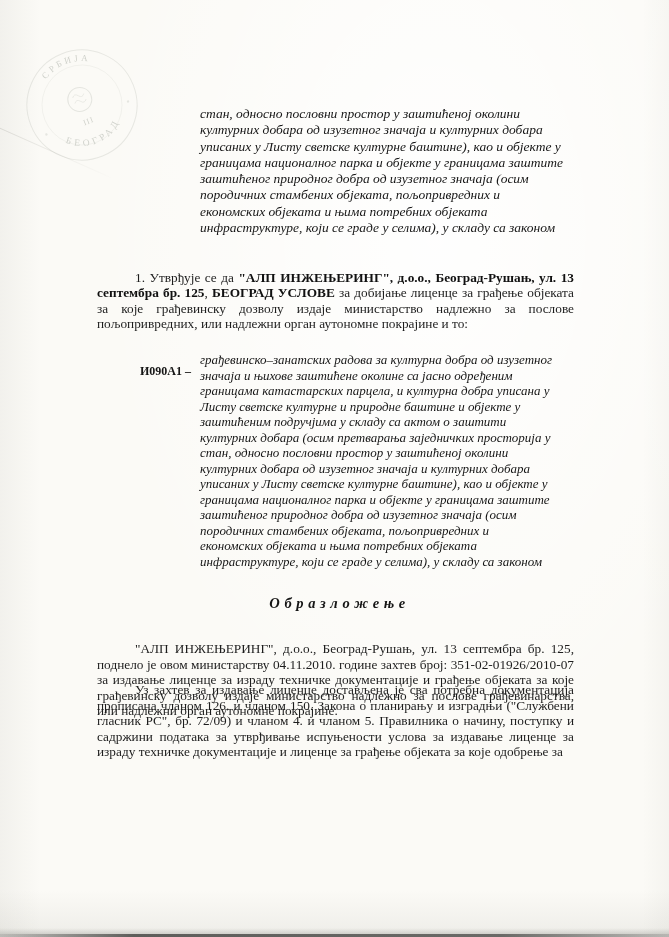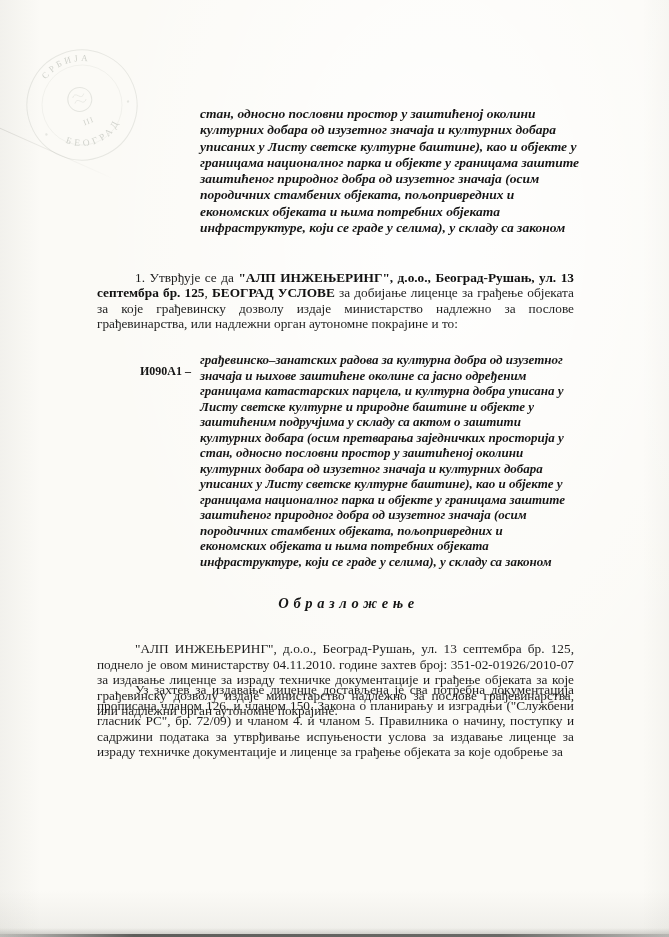--- a/index.html
+++ b/index.html
@@ -37,21 +37,21 @@
   
   .stamp{
     position:absolute;left:22px;top:45px;width:120px;height:120px;
     transform:rotate(-22deg);
     opacity:.34;
   }
   .stamp svg{display:block;}
 
   
   .boldital{
-    font-weight:bold;font-style:italic;color:#161616;
+    font-weight:normal;font-style:italic;color:#161616;
     white-space:pre-line;
   }
   .carryover{
     position:absolute;left:200px;top:106px;width:400px;
     font-size:13.5px;line-height:16.3px;
   }
   .item2{
     position:absolute;left:97px;top:270px;width:477px;margin:0;
     font-size:13.3px;line-height:15.4px;
     text-align:justify;text-indent:38px;color:#1d1d1d;
@@ -62,21 +62,21 @@
   }
   .license-code{
     position:absolute;left:0;top:12px;
     font-weight:bold;font-size:12px;line-height:15.5px;color:#161616;
   }
   .license-text{
     margin-left:60px;
     font-size:13px;line-height:15.5px;
   }
   .heading{
-    position:absolute;left:108px;top:595px;width:477px;margin:0;
+    position:absolute;left:99px;top:595px;width:477px;margin:0;
     text-align:center;font-weight:bold;font-style:italic;
     font-size:14.5px;letter-spacing:.5px;color:#161616;
   }
   .bodypara{
     position:absolute;left:97px;width:477px;margin:0;
     font-size:13.3px;line-height:15.5px;
     text-align:justify;text-indent:38px;color:#1d1d1d;
   }
   .para1{top:641px;}
   .para2{top:682px;font-family:Liberation Serif, serif;}
@@ -112,21 +112,21 @@
 
   <div class="carryover boldital">стан, односно пословни простор у заштићеној околини
 културних добара од изузетног значаја и културних добара
 уписаних у Листу светске културне баштине), као и објекте у
 границама националног парка и објекте у границама заштите
 заштићеног природног добра од изузетног значаја (осим
 породичних стамбених објеката, пољопривредних и
 економских објеката и њима потребних објеката
 инфраструктуре, који се граде у селима), у складу са законом</div>
 
-  <p class="item2"><span>1. Утврђује се да </span><span class="b">"АЛП ИНЖЕЊЕРИНГ", д.о.о., Београд-Рушањ, ул. 13 септембра бр. 125</span><span>, </span><span class="b">БЕОГРАД УСЛОВЕ</span><span> за добијање лиценце за грађење објеката за које грађевинску дозволу издаје министарство надлежно за послове грађевинарства, или надлежни орган аутономне покрајине и то:</span></p>
+  <p class="item2"><span>1. Утврђује се да </span><span class="b">"АЛП ИНЖЕЊЕРИНГ", д.о.о., Београд-Рушањ, ул. 13 септембра бр. 125</span><span>, </span><span class="b">БЕОГРАД УСЛОВЕ</span><span> за добијање лиценце за грађење објеката за које грађевинску дозволу издаје министарство надлежно за послове пољопривредних, или надлежни орган аутономне покрајине и то:</span></p>
 
   <div class="license-item">
     <span class="license-code">И090А1 –</span>
     <div class="license-text boldital">грађевинско–занатских радова за културна добра од изузетног
 значаја и њихове заштићене околине са јасно одређеним
 границама катастарских парцела, и културна добра уписана у
 Листу светске културне и природне баштине и објекте у
 заштићеним подручјима у складу са актом о заштити
 културних добара (осим претварања заједничких просторија у
 стан, односно пословни простор у заштићеној околини

